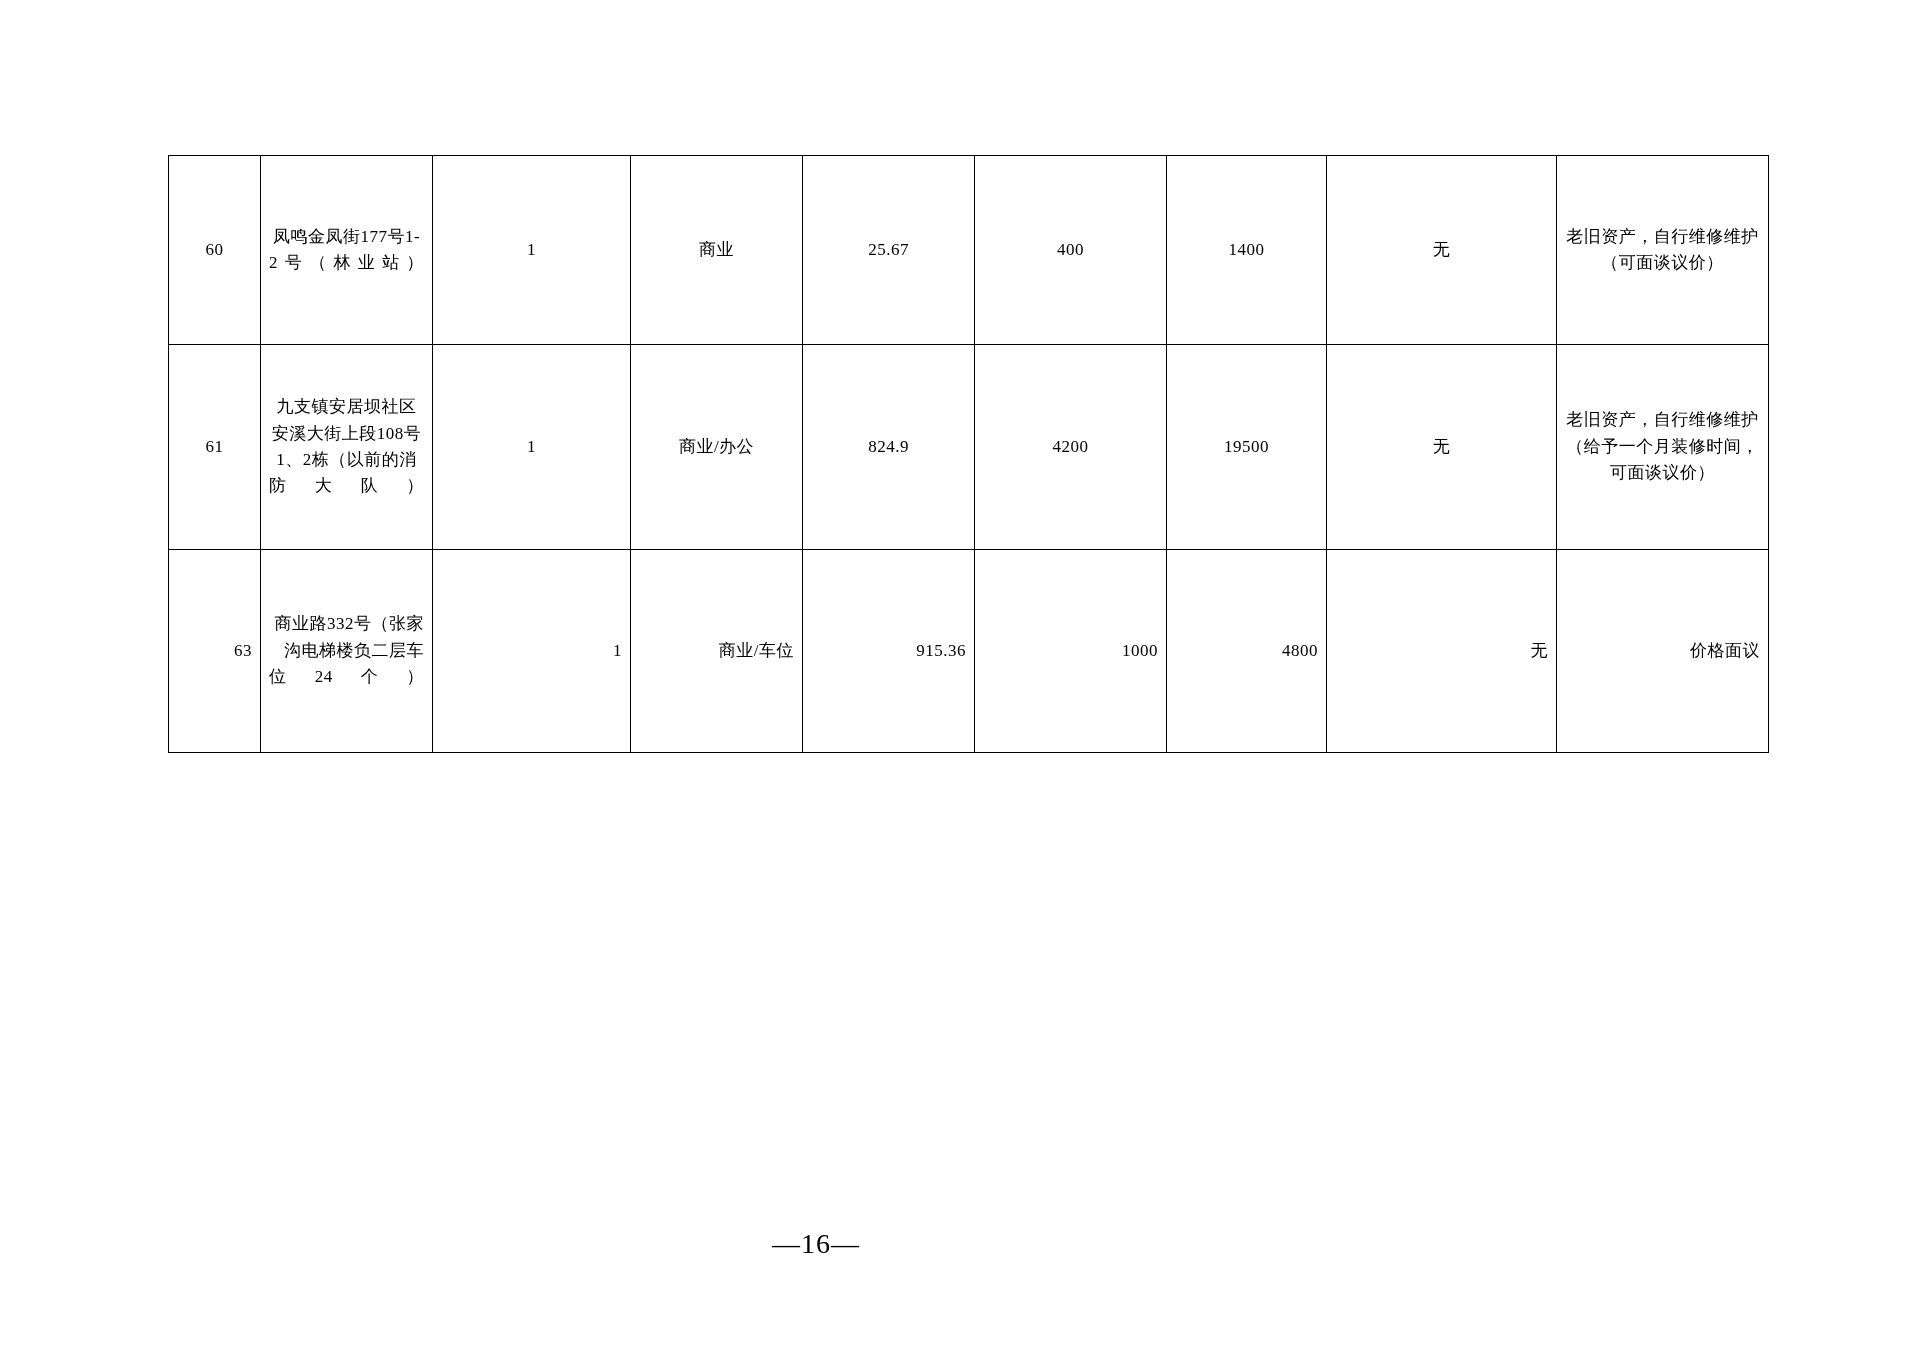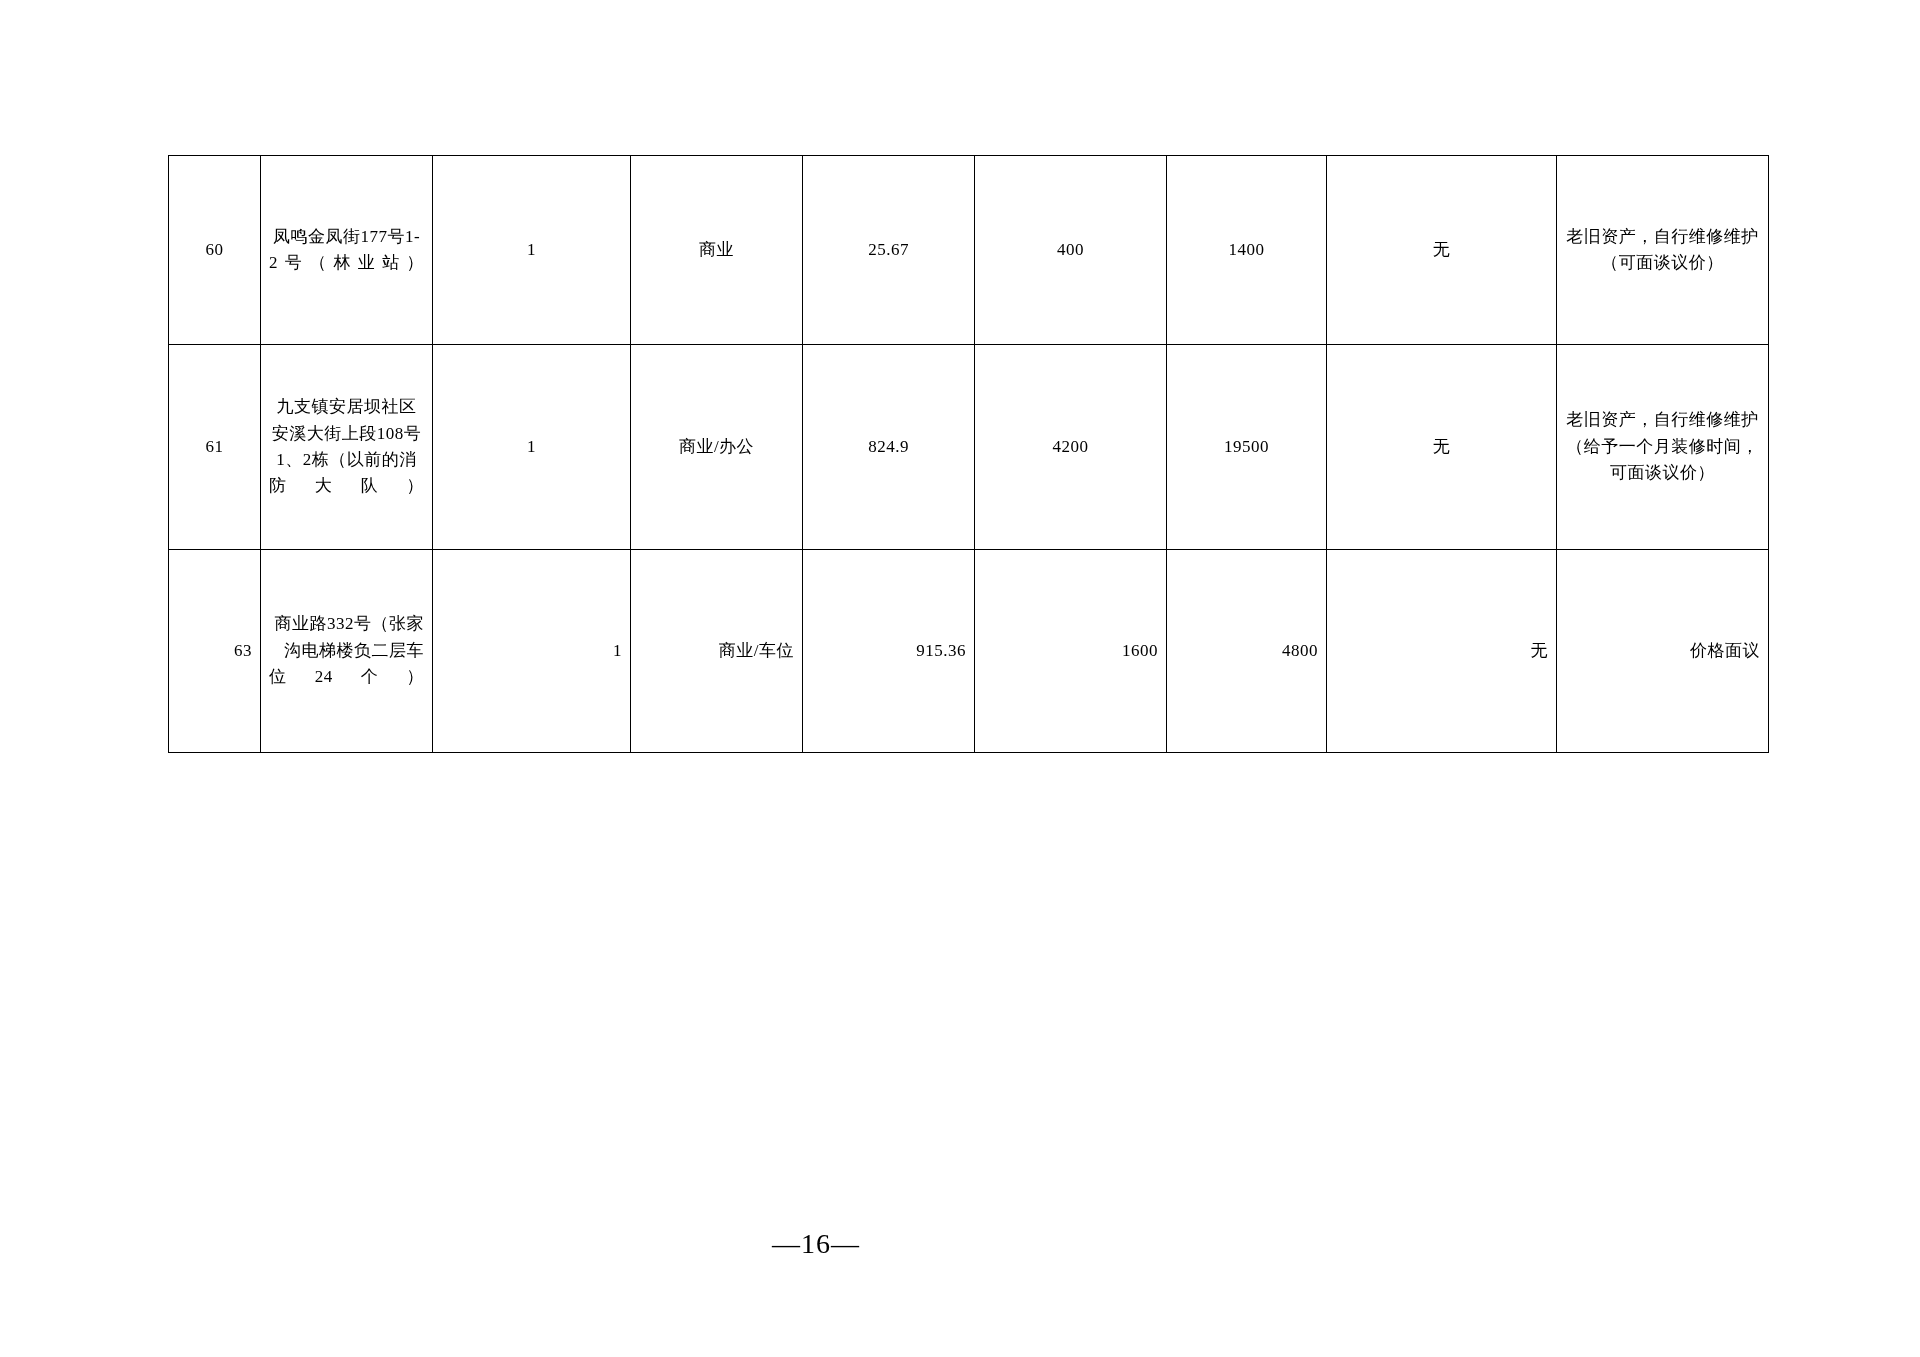--- a/index.html
+++ b/index.html
@@ -127,21 +127,21 @@
           <td>19500</td>
           <td>无</td>
           <td class="remark-cell remark-just">老旧资产，自行维修维护（给予一个月装修时间，可面谈议价）</td>
         </tr>
         <tr class="row-63">
           <td>63</td>
           <td class="addr-cell">商业路332号（张家沟电梯楼负二层车位24个）</td>
           <td>1</td>
           <td>商业/车位</td>
           <td>915.36</td>
-          <td>1600</td>
+          <td>1000</td>
           <td>4800</td>
           <td>无</td>
           <td class="remark-cell">价格面议</td>
         </tr>
       </tbody>
     </table>
   </div>
 
   <div class="page-number">—16—</div>
 

